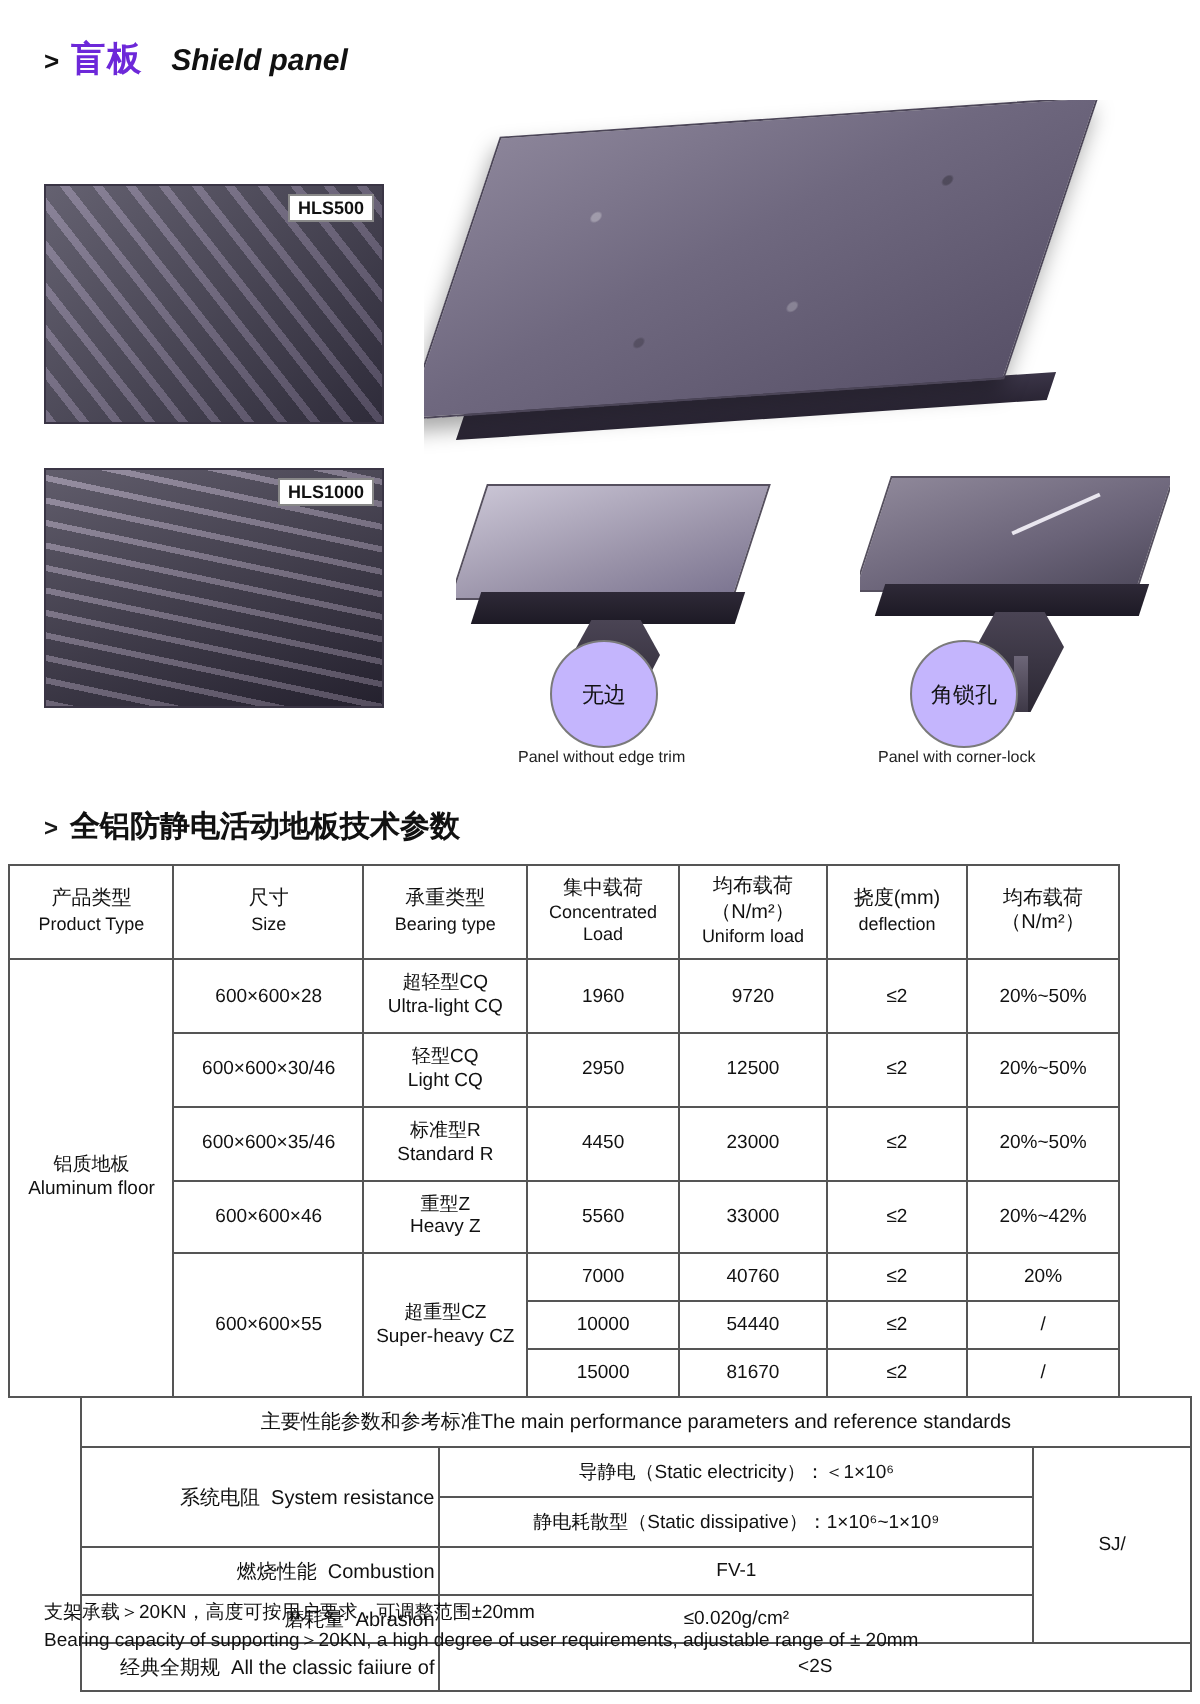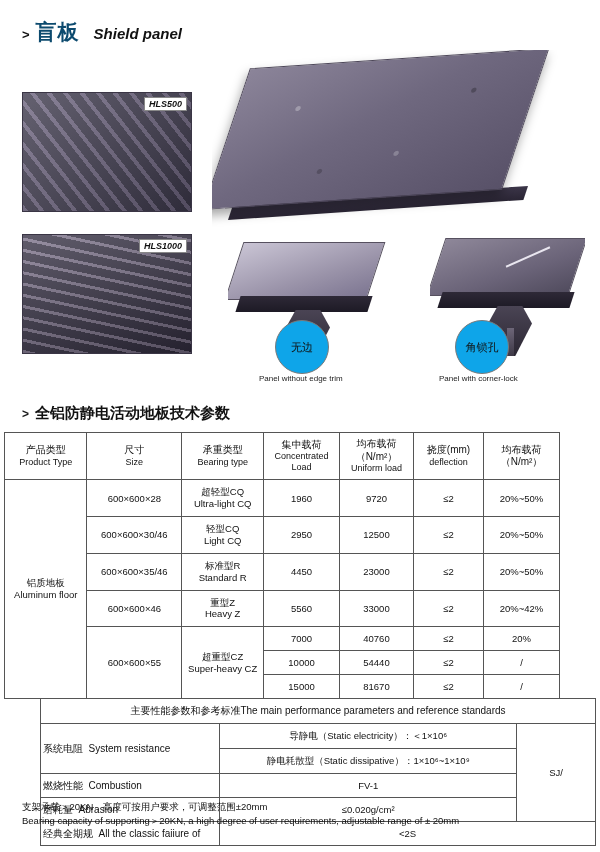--- a/index.html
+++ b/index.html
@@ -9,31 +9,31 @@
     font-family:"Liberation Sans", sans-serif;
     color:#1a1a1a;
     position:relative;
     overflow:hidden;
   }
   .page{position:relative;width:600px;height:852px;}
 
   
   .hdr{position:absolute;left:22px;top:18px;display:flex;align-items:baseline;gap:6px;}
   .hdr .arrow{font-size:13px;font-weight:bold;color:#111;}
-  .hdr .cn{font-size:21px;font-weight:bold;letter-spacing:1px;color:#0c4a6e;}
+  .hdr .cn{font-size:17px;font-weight:bold;letter-spacing:1px;color:#6d28d9;}
   .hdr .en{font-size:15px;font-weight:bold;font-style:italic;margin-left:8px;color:#111;}
 
   
   .photos{position:absolute;left:0;top:48px;width:600px;height:340px;}
 
   .ph{position:absolute;overflow:hidden;}
   .ph .cap{
     position:absolute;right:4px;top:4px;
     background:#ffffff;border:1px solid #888;
-    font-size:9px;font-weight:bold;padding:1px 4px;color:#111;font-style:italic;
+    font-size:9px;font-weight:bold;padding:1px 4px;color:#111;
   }
 
   
   #photo-hls500{left:22px;top:44px;width:168px;height:118px;
     background:
       linear-gradient(135deg, rgba(255,255,255,.20) 0%, rgba(0,0,0,.25) 100%),
       repeating-linear-gradient(52deg, #6e6580 0px, #6e6580 4px, #3e3a4d 4px, #3e3a4d 13px),
       repeating-linear-gradient(-40deg, rgba(190,185,205,.85) 0px, rgba(190,185,205,.85) 3px, rgba(40,36,54,.5) 3px, rgba(40,36,54,.5) 14px),
       #4a4458;
     border:1px solid #3a3545;
@@ -96,21 +96,21 @@
     background:linear-gradient(#6d6678,#3a3543);
   }
   .needle{
     position:absolute;left:74px;top:22px;width:48px;height:2px;
     background:#e9e6ef;transform:rotate(-24deg);
   }
 
   .callout{position:absolute;}
   .callout .bubble{
     width:52px;height:52px;border-radius:50%;
-    border:1px solid #7a7a7a;background:#0ea5e9;
+    border:1px solid #7a7a7a;background:#c4b5fd;
     display:flex;align-items:center;justify-content:center;
     font-size:11px;color:#111;
   }
   .callout .sub{
     position:absolute;left:-16px;top:54px;white-space:nowrap;
     font-size:8px;color:#222;
   }
 
   
   .sec2{position:absolute;left:22px;top:404px;display:flex;gap:6px;align-items:baseline;}
@@ -123,21 +123,21 @@
   td,th{border:1px solid #555;text-align:center;vertical-align:middle;padding:2px 2px;}
   th{font-weight:normal;}
   .hd{line-height:1.25;padding:5px 2px;}
   .hd .cn{display:block;font-size:10px;}
   .hd .en{display:block;font-size:9px;}
   .cell2{line-height:1.25;padding:6px 2px;}
   .cell2 .cn{display:block;}
   .cell2 .en{display:block;}
 
   .perf-title{font-size:10px;padding:5px 2px;}
-  .lbl{font-size:10px;text-align:left;}
+  .lbl{font-size:10px;text-align:right;}
 
   
   .foot{position:absolute;left:22px;top:800px;width:560px;font-size:9.5px;line-height:1.5;color:#111;}
 </style>
 </head>
 <body>
 
 <div class="page">
 
   <div class="hdr">

